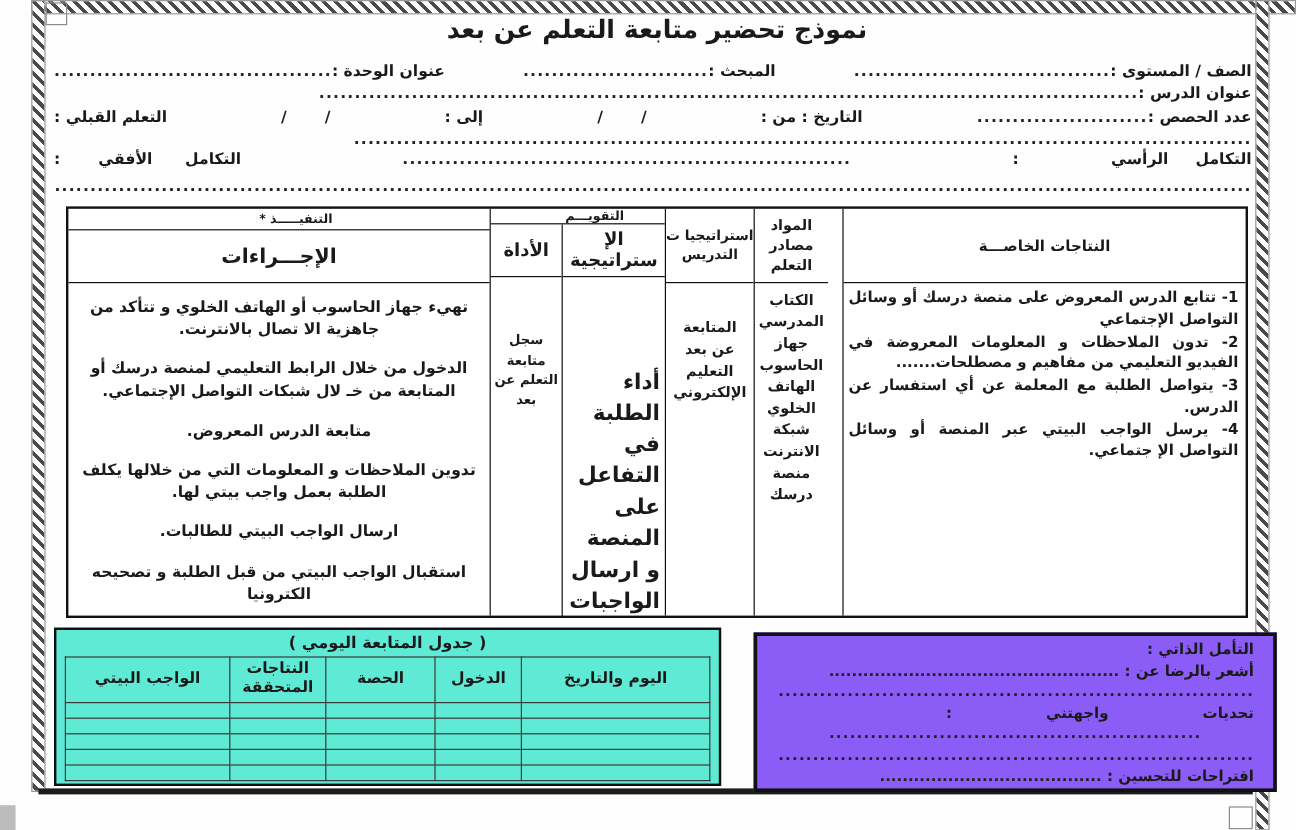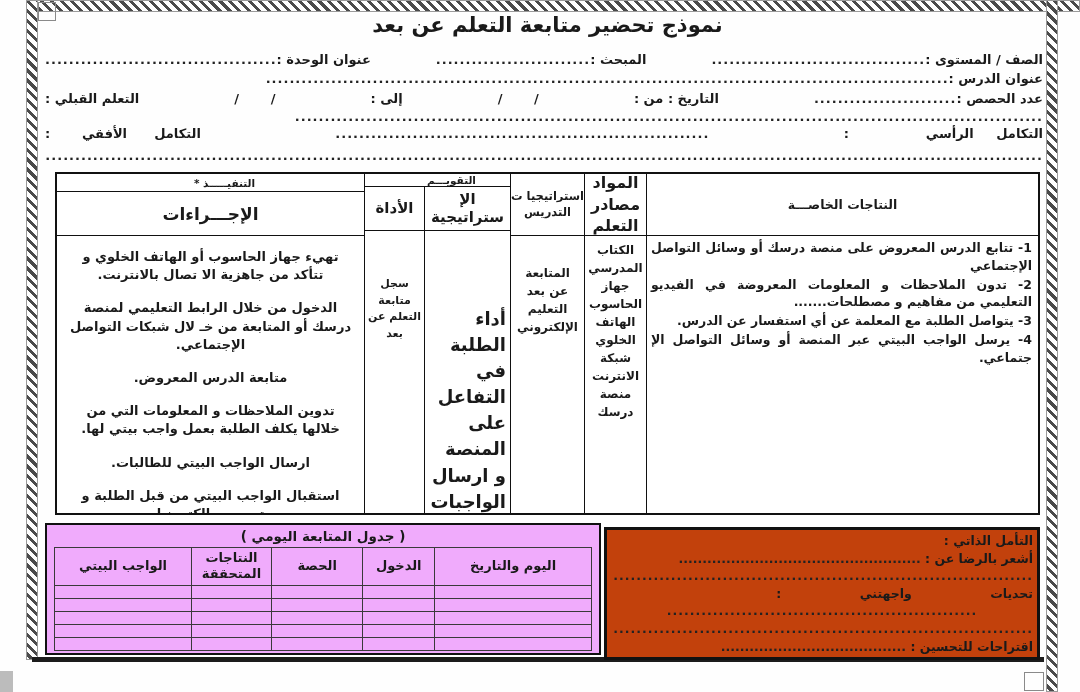--- a/index.html
+++ b/index.html
@@ -29,21 +29,21 @@
           display:flex; align-items:center; font-size:13px; font-weight:700; white-space:nowrap; }
   .hrow.sb { justify-content:space-between; }
   .dots { letter-spacing:1px; font-weight:700; color:#222; overflow:hidden; }
   .fld  { display:inline-flex; align-items:center; }
 
   
   .mtable { position:absolute; left:55px; top:172px; width:985px; height:343px;
             border:2.5px solid #111; display:flex; direction:rtl; background:#fff; }
   .mcol { display:flex; flex-direction:column; }
   .mcol:not(:last-child) { border-left:1.5px solid #111; }
-  .col-outcomes   { width:392px; }
+  .col-outcomes   { width:336px;margin-left:12px; }
   .col-materials  { width:62px; }
   .col-strategies { width:74px; }
   .col-eval       { width:146px; }
   .col-proc       { flex:1; }
   .col-head { height:62px; border-bottom:1.5px solid #111; display:flex; align-items:center;
               justify-content:center; text-align:center; font-weight:700; }
   .mini-head { height:18px; border-bottom:1.5px solid #111; display:flex; align-items:center;
                justify-content:center; font-size:10.5px; font-weight:700;padding-left:28px; }
   .sub-row { flex:1; display:flex; direction:rtl; }
   .sub-col { display:flex; flex-direction:column;gap:33px; }
@@ -59,30 +59,30 @@
   .outcome-item { margin-bottom:1px; }
   .materials-body { padding-top:5px; font-size:12px; line-height:1.5; text-align:center; }
   .strategies-body { padding:28px 3px 0; font-size:12px; line-height:1.5; text-align:center; }
   .evalstrat-body { padding:42px 4px 0; font-size:18px; line-height:1.45; text-align:right; }
   .tool-body { padding:12px 2px 0; font-size:11px; line-height:1.5; text-align:center; }
   .proc-body { padding:12px 10px 6px; display:flex; flex-direction:column; gap:15px;
                font-size:13px; line-height:1.4; text-align:center; }
 
   
   .daily-box { position:absolute; left:45px; top:523px; width:556px; height:132px;
-               border:2.5px solid #111; background:#f0abfc; padding:1px 7px 0; }
+               border:2.5px solid #111; background:#5eead4; padding:1px 7px 0; }
   .daily-title { text-align:center; font-size:13.5px; font-weight:700; height:21px; line-height:21px; }
   .daily-table { width:100%; border-collapse:collapse; direction:rtl; }
   .daily-table th, .daily-table td { border:1px solid #3a3a3a; font-weight:700; }
   .daily-table th { font-size:13px; line-height:1.25; padding:2px 2px; text-align:center; }
   .daily-table td { height:13px; }
 
   
-  .reflect-box { position:absolute; left:604px; top:527px; width:436px; height:133px;
-                 border:3px solid #111; background:#c2410c; padding:2px 4px 0; direction:rtl;
+  .reflect-box { position:absolute; left:628px; top:527px; width:436px; height:133px;
+                 border:3px solid #111; background:#8b5cf6; padding:2px 16px 0; direction:rtl;
                  font-size:12.5px; font-weight:700; line-height:17.6px; overflow:hidden; }
   .r-line { white-space:nowrap; overflow:hidden; }
   .r-center { text-align:center; }
 </style>
 </head>
 <body>
 
 <div class="page">
 
   <div class="ribbon ribbon-top"></div>
@@ -149,21 +149,21 @@
       <div class="col-head" style="font-size:12.5px">النتاجات الخاصـــة</div>
       <div class="col-body outcomes-body">
         <div class="outcome-item">1- تتابع الدرس المعروض على منصة درسك أو وسائل التواصل الإجتماعي</div>
         <div class="outcome-item">2- تدون الملاحظات و المعلومات المعروضة في الفيديو التعليمي من مفاهيم و مصطلحات.......</div>
         <div class="outcome-item">3- يتواصل الطلبة مع المعلمة عن أي استفسار عن الدرس.</div>
         <div class="outcome-item">4- يرسل الواجب البيتي عبر المنصة أو وسائل التواصل الإ جتماعي.</div>
       </div>
     </div>
 
     <div class="mcol col-materials">
-      <div class="col-head" style="font-size:16px; line-height:1.35">المواد مصادر التعلم</div>
+      <div class="col-head" style="font-size:12px; line-height:1.35">المواد مصادر التعلم</div>
       <div class="col-body materials-body">الكتاب المدرسي جهاز الحاسوب الهاتف الخلوي شبكة الانترنت منصة درسك</div>
     </div>
 
     <div class="mcol col-strategies">
       <div class="col-head" style="font-size:11.5px; line-height:1.35">استراتيجيا ت التدريس</div>
       <div class="col-body strategies-body">المتابعة عن بعد التعليم الإلكتروني</div>
     </div>
 
     <div class="mcol col-eval">
       <div class="mini-head">التقويـــم</div>

